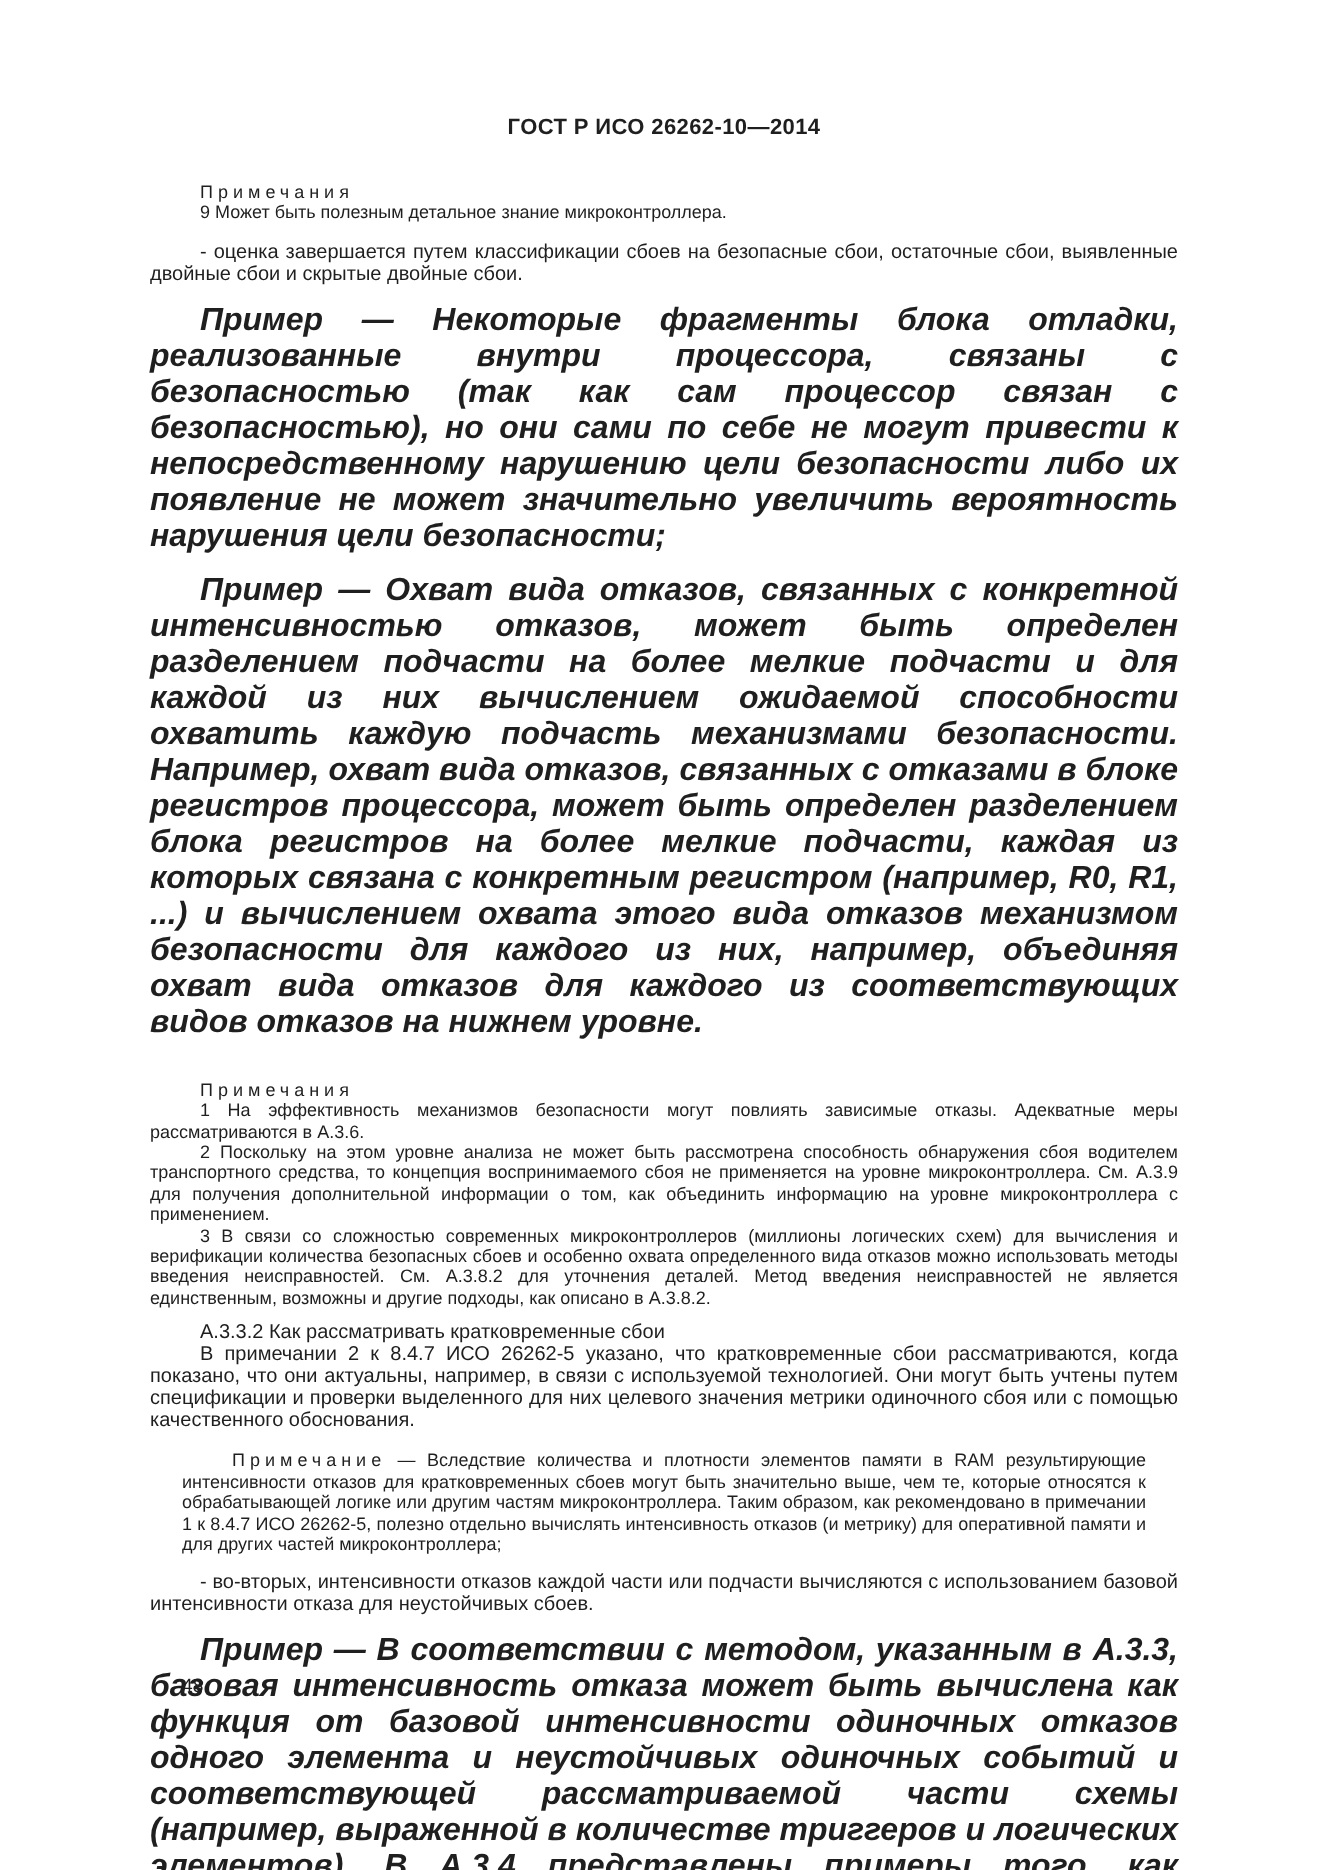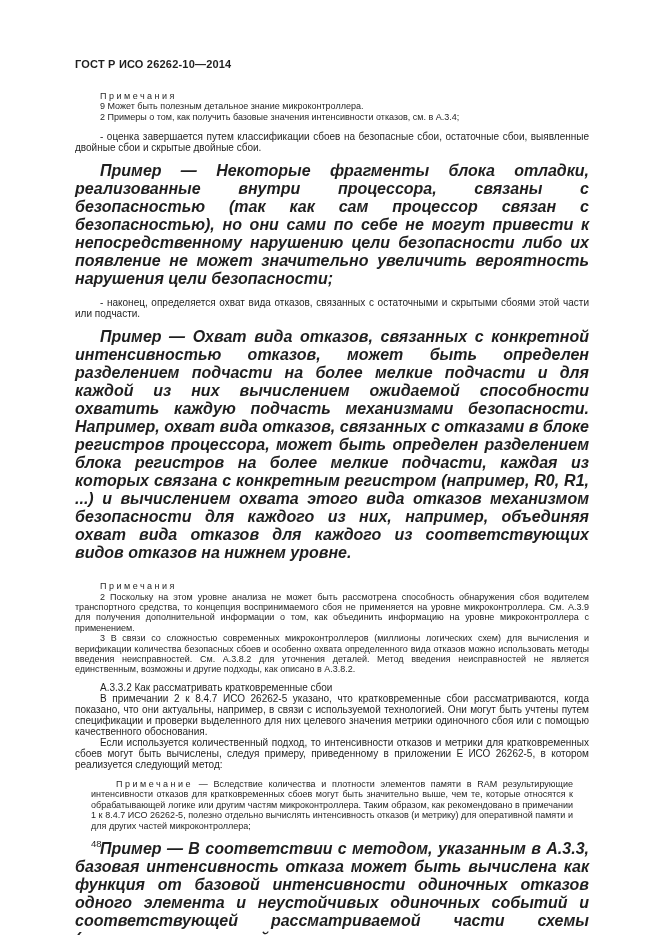--- a/index.html
+++ b/index.html
@@ -10,20 +10,21 @@
     width: 661px;
     height: 935px;
     background: #ffffff;
     color: #1f1f1f;
     font-family: "Liberation Sans", sans-serif;
     position: relative;
     overflow: hidden;
   }
   .page-header {
     padding: 58px 72px 0 75px;
+    text-align: center;
   }
   .doc-code {
     font-size: 11px;
     font-weight: bold;
     letter-spacing: 0.2px;
   }
   .page-body {
     padding: 2px 72px 0 75px;
   }
   .blk {
@@ -72,28 +73,27 @@
 </head>
 <body>
 
 <header class="page-header">
   <div class="doc-code">ГОСТ Р ИСО 26262-10—2014</div>
 </header>
 
 <main class="page-body">
     <p class="blk note-title">Примечания</p>
     <p class="blk note-item">9 Может быть полезным детальное знание микроконтроллера.</p>
-    <p class="blk note-item">2 Примеры о том, как получить базовые значения интенсивности отказов, см. в А.3.4;</p>
     <p class="blk dash">- оценка завершается путем классификации сбоев на безопасные сбои, остаточные сбои, выявленные двойные сбои и скрытые двойные сбои.</p>
     <p class="blk example">Пример — Некоторые фрагменты блока отладки, реализованные внутри процессора, связаны с безопасностью (так как сам процессор связан с безопасностью), но они сами по себе не могут привести к непосредственному нарушению цели безопасности либо их появление не может значительно увеличить вероятность нарушения цели безопасности;</p>
-    <p class="blk dash">- наконец, определяется охват вида отказов, связанных с остаточными и скрытыми сбоями этой части или подчасти.</p>
     <p class="blk example">Пример — Охват вида отказов, связанных с конкретной интенсивностью отказов, может быть определен разделением подчасти на более мелкие подчасти и для каждой из них вычислением ожидаемой способности охватить каждую подчасть механизмами безопасности. Например, охват вида отказов, связанных с отказами в блоке регистров процессора, может быть определен разделением блока регистров на более мелкие подчасти, каждая из которых связана с конкретным регистром (например, R0, R1, ...) и вычислением охвата этого вида отказов механизмом безопасности для каждого из них, например, объединяя охват вида отказов для каждого из соответствующих видов отказов на нижнем уровне.</p>
     <p class="blk note-title">Примечания</p>
+    <p class="blk note-item">1 На эффективность механизмов безопасности могут повлиять зависимые отказы. Адекватные меры рассматриваются в А.3.6.</p>
     <p class="blk note-item">2 Поскольку на этом уровне анализа не может быть рассмотрена способность обнаружения сбоя водителем транспортного средства, то концепция воспринимаемого сбоя не применяется на уровне микроконтроллера. См. А.3.9 для получения дополнительной информации о том, как объединить информацию на уровне микроконтроллера с применением.</p>
     <p class="blk note-item">3 В связи со сложностью современных микроконтроллеров (миллионы логических схем) для вычисления и верификации количества безопасных сбоев и особенно охвата определенного вида отказов можно использовать методы введения неисправностей. См. А.3.8.2 для уточнения деталей. Метод введения неисправностей не является единственным, возможны и другие подходы, как описано в А.3.8.2.</p>
     <p class="blk heading">А.3.3.2 Как рассматривать кратковременные сбои</p>
     <p class="blk body">В примечании 2 к 8.4.7 ИСО 26262-5 указано, что кратковременные сбои рассматриваются, когда показано, что они актуальны, например, в связи с используемой технологией. Они могут быть учтены путем спецификации и проверки выделенного для них целевого значения метрики одиночного сбоя или с помощью качественного обоснования.</p>
-    <p class="blk body">Если используется количественный подход, то интенсивности отказов и метрики для кратковременных сбоев могут быть вычислены, следуя примеру, приведенному в приложении Е ИСО 26262-5, в котором реализуется следующий метод:</p>
     <p class="blk note"><span class="note-label">Примечание</span> — Вследствие количества и плотности элементов памяти в RAM результирующие интенсивности отказов для кратковременных сбоев могут быть значительно выше, чем те, которые относятся к обрабатывающей логике или другим частям микроконтроллера. Таким образом, как рекомендовано в примечании 1 к 8.4.7 ИСО 26262-5, полезно отдельно вычислять интенсивность отказов (и метрику) для оперативной памяти и для других частей микроконтроллера;</p>
+    <p class="blk dash">- во-вторых, интенсивности отказов каждой части или подчасти вычисляются с использованием базовой интенсивности отказа для неустойчивых сбоев.</p>
     <p class="blk example">Пример — В соответствии с методом, указанным в А.3.3, базовая интенсивность отказа может быть вычислена как функция от базовой интенсивности одиночных отказов одного элемента и неустойчивых одиночных событий и соответствующей рассматриваемой части схемы (например, выраженной в количестве триггеров и логических элементов). В А.3.4 представлены примеры того, как получить базовые значения интенсивности отказов;</p>
   </main>
 
 <div class="page-number">48</div>
 
 </body></html>

